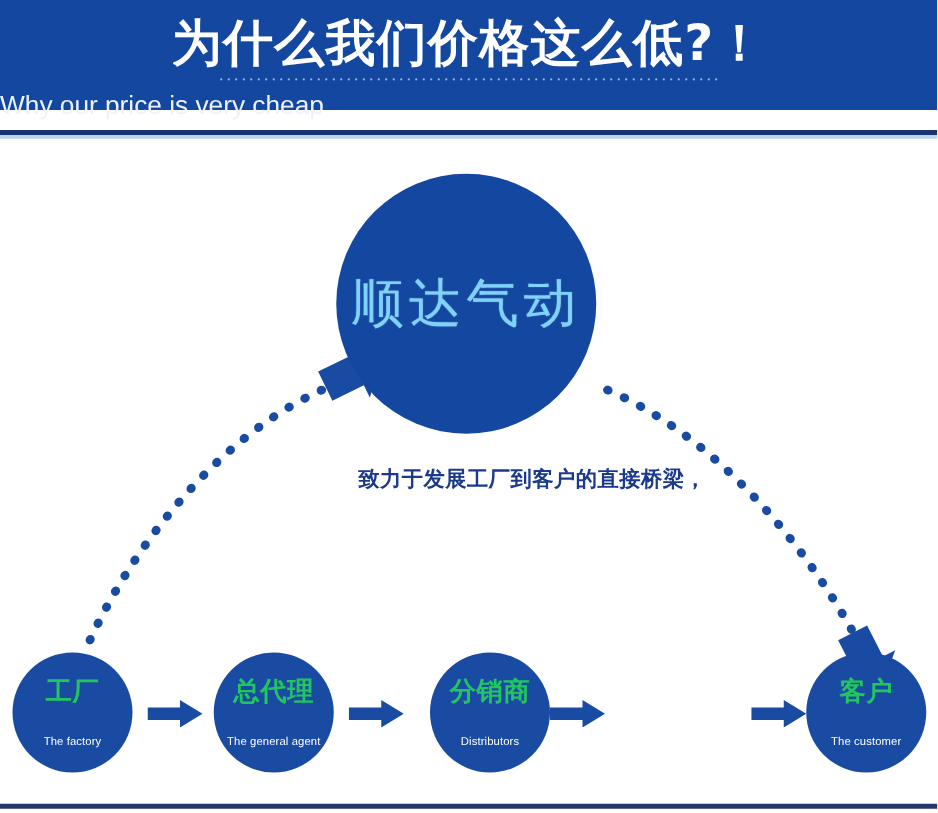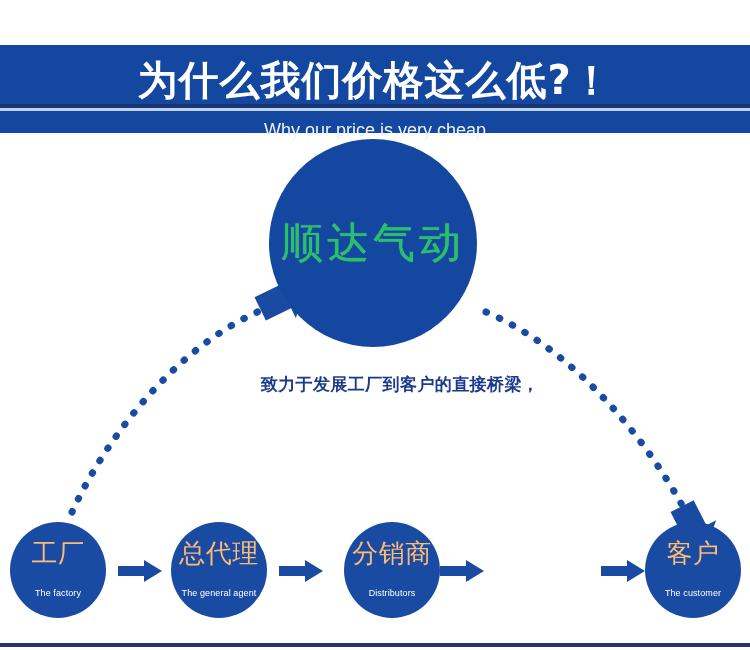--- a/index.html
+++ b/index.html
@@ -21,21 +21,20 @@
 
   
   .header {
     position: absolute;
     left: 0;
     top: 0;
     width: 750px;
     height: 88px;
     background: #1347a0;
     box-sizing: border-box;
-    margin-top: 45px;
   }
   .header-underline {
     position: absolute;
     left: 0;
     top: 104px;
     width: 750px;
     height: 4px;
     background: #1b3573;
   }
   .header-lightline {
@@ -68,23 +67,22 @@
     height: 3px;
     background-image: radial-gradient(circle, #9fc0e8 0.9px, rgba(0,0,0,0) 1.1px);
     background-size: 6px 3px;
     background-repeat: repeat-x;
   }
   .subtitle {
     position: absolute;
     left: 0;
     top: 70px;
     width: 750px;
-    text-align: center;
     color: #eef3fb;
-    font-size: 18px;
+    font-size: 21px;
     font-weight: normal;
     line-height: 30px;
     white-space: nowrap;
   }
 
   
   .hero-circle {
     position: absolute;
     left: 269px;
     top: 139px;
@@ -95,21 +93,21 @@
   }
   .hero-circle-label {
     position: absolute;
     left: 0;
     top: 0;
     width: 208px;
     height: 208px;
     display: flex;
     align-items: center;
     justify-content: center;
-    color: #22c55e;
+    color: #7dd3fc;
     font-size: 42px;
     letter-spacing: 4px;
     font-family: "DejaVu Serif", "Liberation Serif", serif;
     white-space: nowrap;
     text-shadow: 0 0 1px rgba(255,255,255,0.5);
   }
 
   
   .arcs {
     position: absolute;
@@ -123,21 +121,21 @@
   
   .mid-text {
     position: absolute;
     left: 205px;
     top: 370px;
     width: 360px;
     color: #1b3a8c;
     font-size: 17px;
     font-weight: bold;
     line-height: 29px;
-    text-align: center;
+    text-align: right;
     letter-spacing: 0.4px;
     font-family: "DejaVu Sans", "Liberation Sans", sans-serif;
   }
   .mid-text .ln1 { padding-left: 30px; }
 
   
   .flow {
     position: absolute;
     left: 0;
     top: 522px;
@@ -150,23 +148,23 @@
     width: 96px;
     height: 96px;
     border-radius: 50%;
     background: #1a4ba3;
     display: flex;
     flex-direction: column;
     align-items: center;
     justify-content: center;
   }
   .node-cn {
-    color: #fdba74;
-    font-size: 26px;
-    font-weight: normal;
+    color: #22c55e;
+    font-size: 21px;
+    font-weight: bold;
     letter-spacing: 0.5px;
     line-height: 24px;
     white-space: nowrap;
     font-family: "DejaVu Sans", "Liberation Sans", sans-serif;
   }
   .node-en {
     color: #ffffff;
     font-size: 9px;
     font-weight: normal;
     line-height: 12px;

